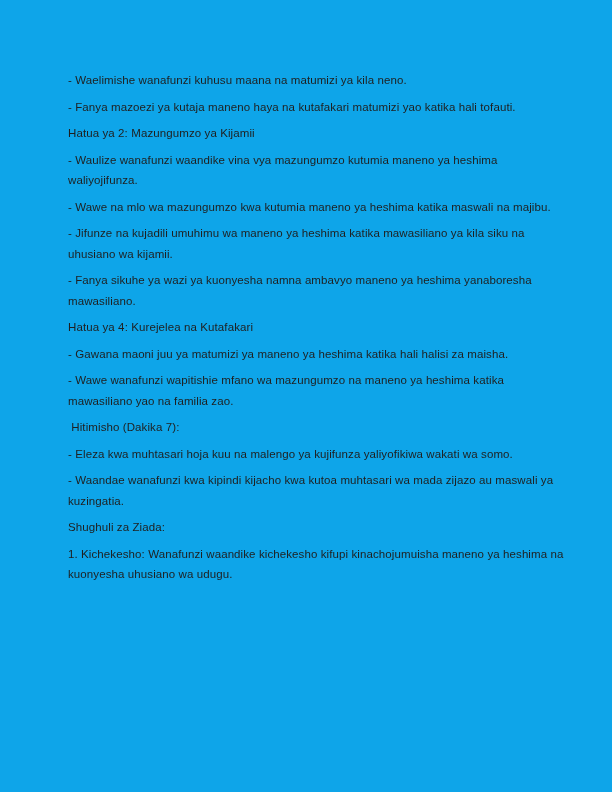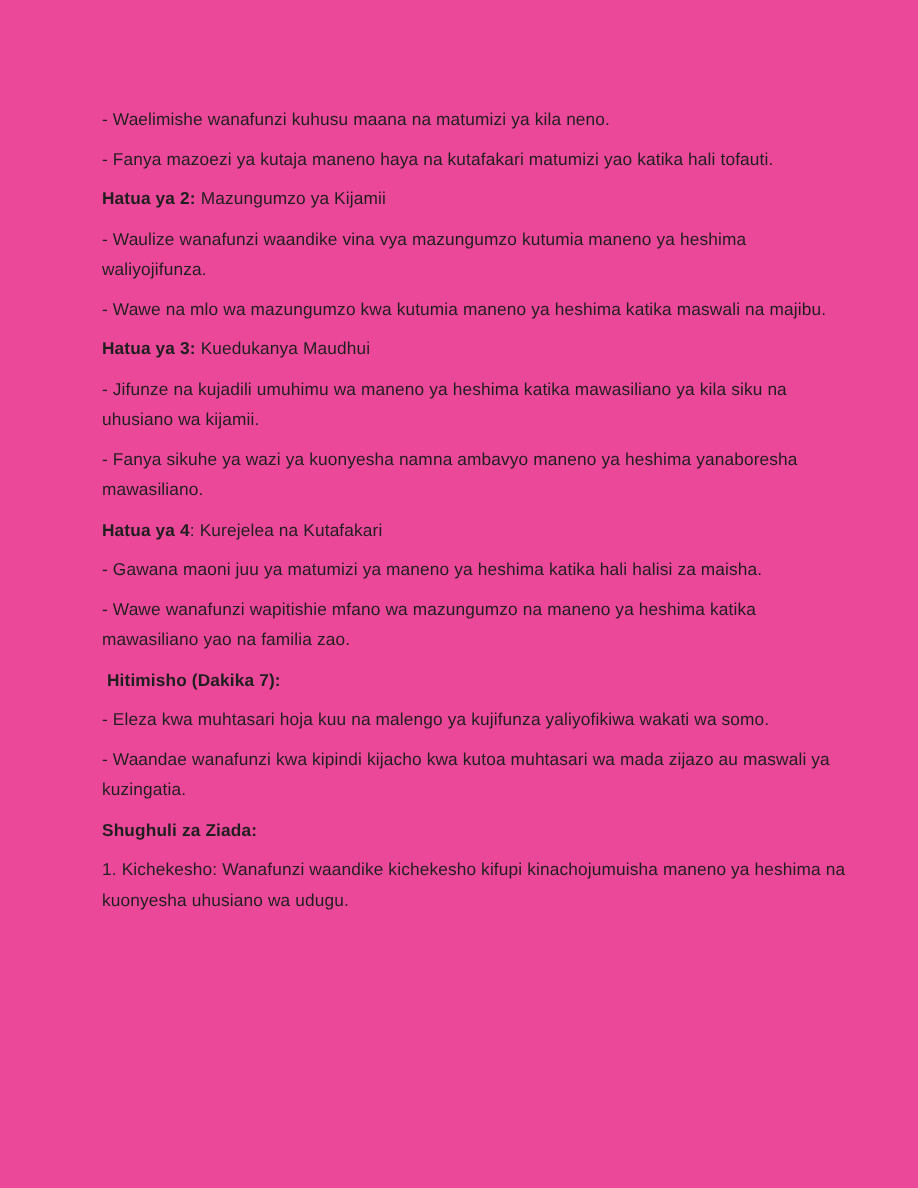--- a/index.html
+++ b/index.html
@@ -23,34 +23,33 @@
   .para {
     margin: 0 0 6px 0;
     font-family: "Liberation Sans", sans-serif;
     font-size: 11.5px;
     line-height: 20.5px;
     color: #1f1f1f;
     white-space: pre;
     letter-spacing: 0.1px;
   }
   .run { font-weight: 400; }
-  .run.bold { font-weight: 700; }
+  .run.bold { font-weight: 400; }
 </style>
 </head>
 <body>
 
-<div class="page" style="background: #ec4899;">
+<div class="page" style="background: #0ea5e9;">
   <div class="doc-body" style="color: rgb(31, 31, 31);">
       <p class="para"><span class="run">- Waelimishe wanafunzi kuhusu maana na matumizi ya kila neno.</span></p>
       <p class="para"><span class="run">- Fanya mazoezi ya kutaja maneno haya na kutafakari matumizi yao katika hali tofauti.</span></p>
       <p class="para"><span class="run bold">Hatua ya 2:</span><span class="run"> Mazungumzo ya Kijamii</span></p>
       <p class="para"><span class="run">- Waulize wanafunzi waandike vina vya mazungumzo kutumia maneno ya heshima
 waliyojifunza.</span></p>
       <p class="para"><span class="run">- Wawe na mlo wa mazungumzo kwa kutumia maneno ya heshima katika maswali na majibu.</span></p>
-      <p class="para"><span class="run bold">Hatua ya 3:</span><span class="run"> Kuedukanya Maudhui</span></p>
       <p class="para"><span class="run">- Jifunze na kujadili umuhimu wa maneno ya heshima katika mawasiliano ya kila siku na
 uhusiano wa kijamii.</span></p>
       <p class="para"><span class="run">- Fanya sikuhe ya wazi ya kuonyesha namna ambavyo maneno ya heshima yanaboresha
 mawasiliano.</span></p>
       <p class="para"><span class="run bold">Hatua ya 4</span><span class="run">: Kurejelea na Kutafakari</span></p>
       <p class="para"><span class="run">- Gawana maoni juu ya matumizi ya maneno ya heshima katika hali halisi za maisha.</span></p>
       <p class="para"><span class="run">- Wawe wanafunzi wapitishie mfano wa mazungumzo na maneno ya heshima katika
 mawasiliano yao na familia zao.</span></p>
       <p class="para"><span class="run bold"> Hitimisho (Dakika 7):</span></p>
       <p class="para"><span class="run">- Eleza kwa muhtasari hoja kuu na malengo ya kujifunza yaliyofikiwa wakati wa somo.</span></p>

